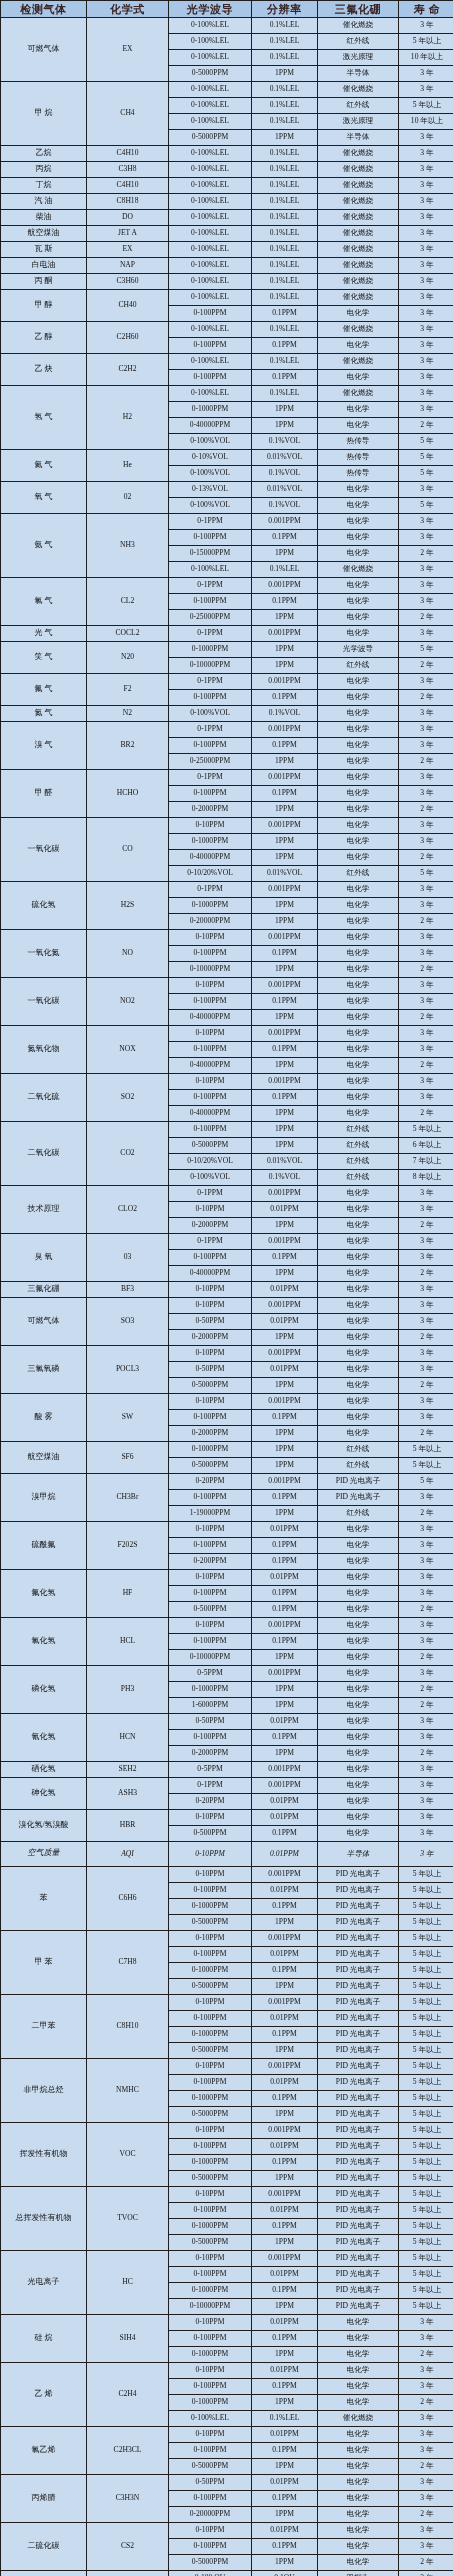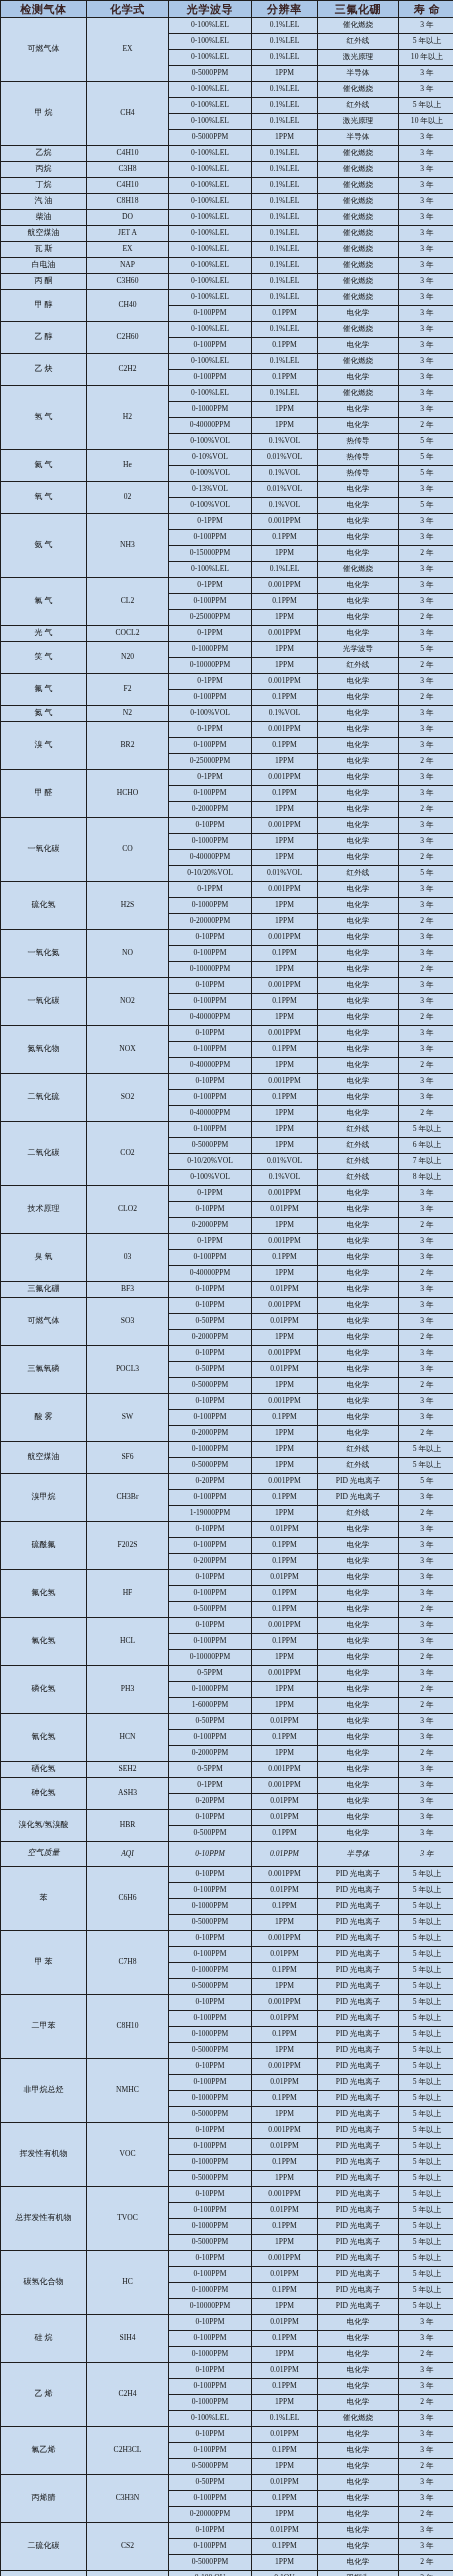--- a/index.html
+++ b/index.html
@@ -999,21 +999,21 @@
         <td class="">PID 光电离子</td>
         <td class="">5 年以上</td>
       </tr>
       <tr>
         <td class="range-cell">0-5000PPM</td>
         <td class="res-cell">1PPM</td>
         <td class="">PID 光电离子</td>
         <td class="">5 年以上</td>
       </tr>
       <tr class="group-start">
-        <td class="gas-cell" rowspan="4">碳氢化合物</td>
+        <td class="gas-cell" rowspan="4">光电离子</td>
         <td class="formula-cell" rowspan="4">HC</td>
         <td class="range-cell">0-10PPM</td>
         <td class="res-cell">0.001PPM</td>
         <td class="">PID 光电离子</td>
         <td class="">5 年以上</td>
       </tr>
       <tr>
         <td class="range-cell">0-100PPM</td>
         <td class="res-cell">0.01PPM</td>
         <td class="">PID 光电离子</td>

